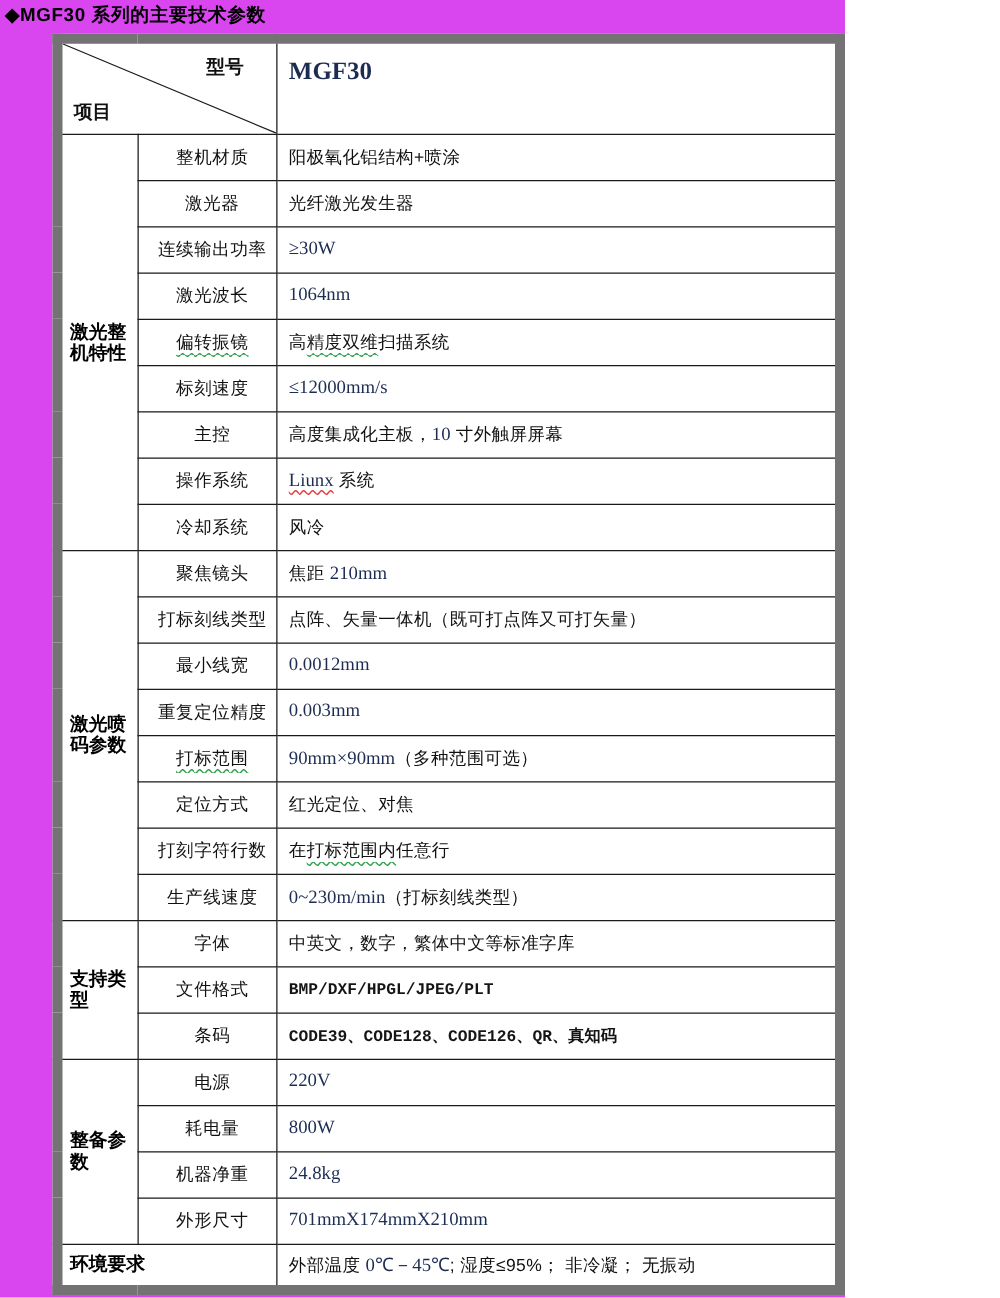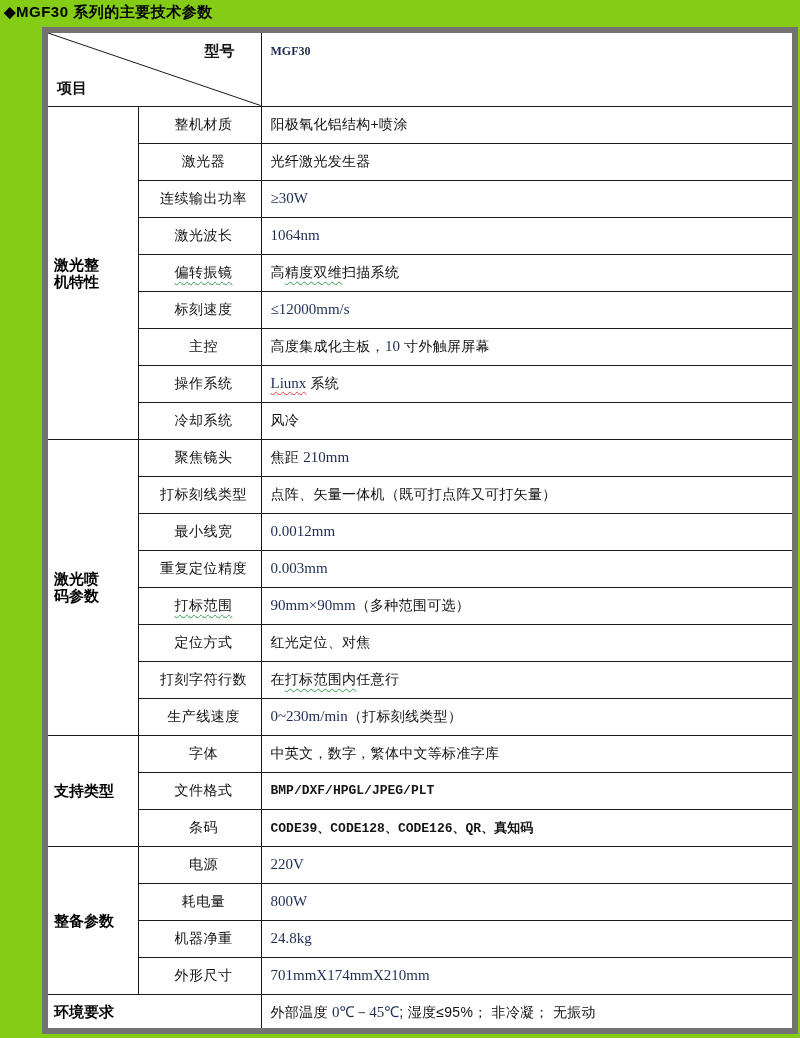--- a/index.html
+++ b/index.html
@@ -1,32 +1,32 @@
 <!DOCTYPE html>
 <html><head>
 <meta charset="utf-8">
 <style>
   html,body{margin:0;padding:0;}
   .page{
     position:relative;
-    width:800px;height:1038px;
-    background:#84cc16;
+    width:676px;height:1038px;
+    background:#d946ef;
     font-family:"Liberation Sans",sans-serif;
     color:#111;
     overflow:hidden;
   }
   .doc-title{
     position:absolute;left:4px;top:3px;
     font-size:15px;font-weight:bold;color:#000;
     letter-spacing:0.5px;
   }
   table.spec{
     position:absolute;left:42px;top:27px;
     border-collapse:collapse;table-layout:fixed;
-    border:6px solid #737373;
+    border:8px solid #737373;
     background:#fff;
   }
   col.c-cat{width:93px;}
   col.c-label{width:123px;}
   col.c-value{width:534px;}
   td{
     border:1px solid #1a1a1a;
     padding:0;vertical-align:middle;
     font-size:14px;color:#111;
     overflow:hidden;white-space:nowrap;
@@ -41,21 +41,21 @@
     font-weight:bold;font-size:15px;
   }
   .corner-bottom{
     position:absolute;bottom:8px;left:9px;
     font-weight:bold;font-size:15px;text-align:center;
   }
   td.model-cell{
     vertical-align:top;
     padding:11px 0 0 9px;
     font-family:"Liberation Serif",serif;
-    font-weight:bold;font-size:12px;color:#1c2c52;
+    font-weight:bold;font-size:20px;color:#1c2c52;
   }
   td.cat{
     font-weight:bold;font-size:15px;
     padding-left:6px;line-height:17px;
     white-space:pre-line;
     color:#000;
   }
   td.label{padding-left:8px;letter-spacing:0.5px;text-align:center;}
   td.value{padding-left:9px;letter-spacing:0.3px;}
   td.value[data-style="latin"],

